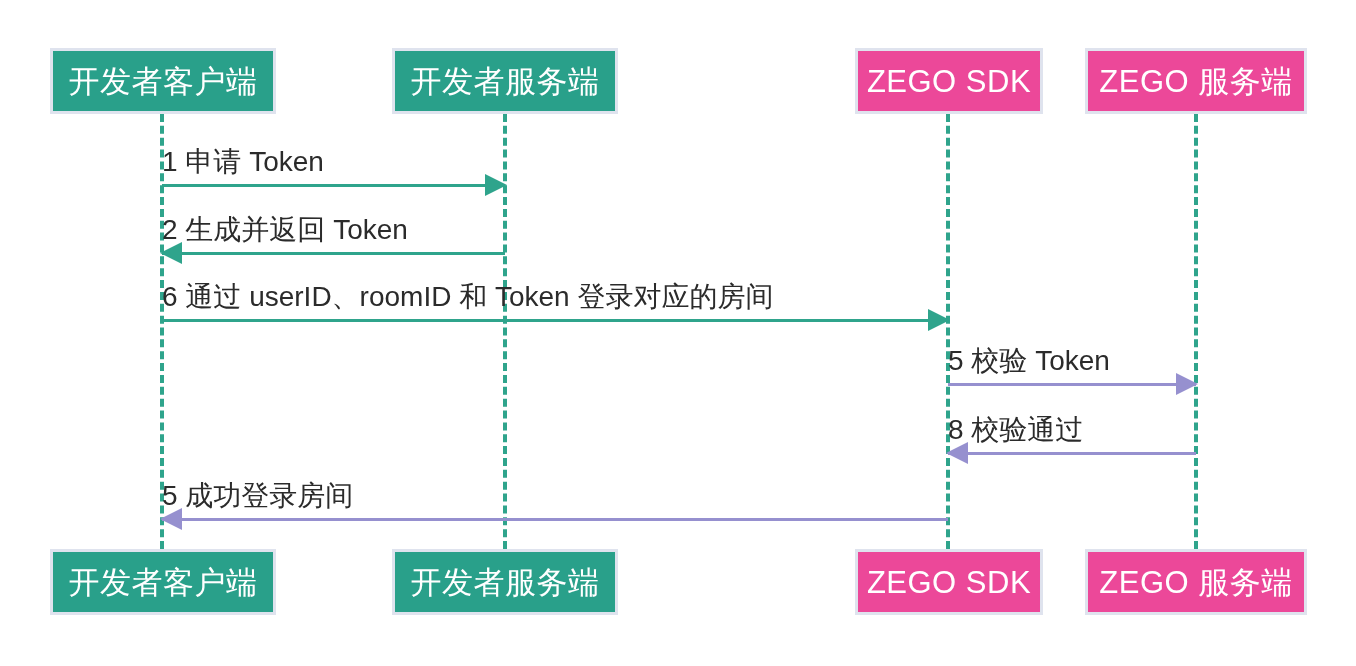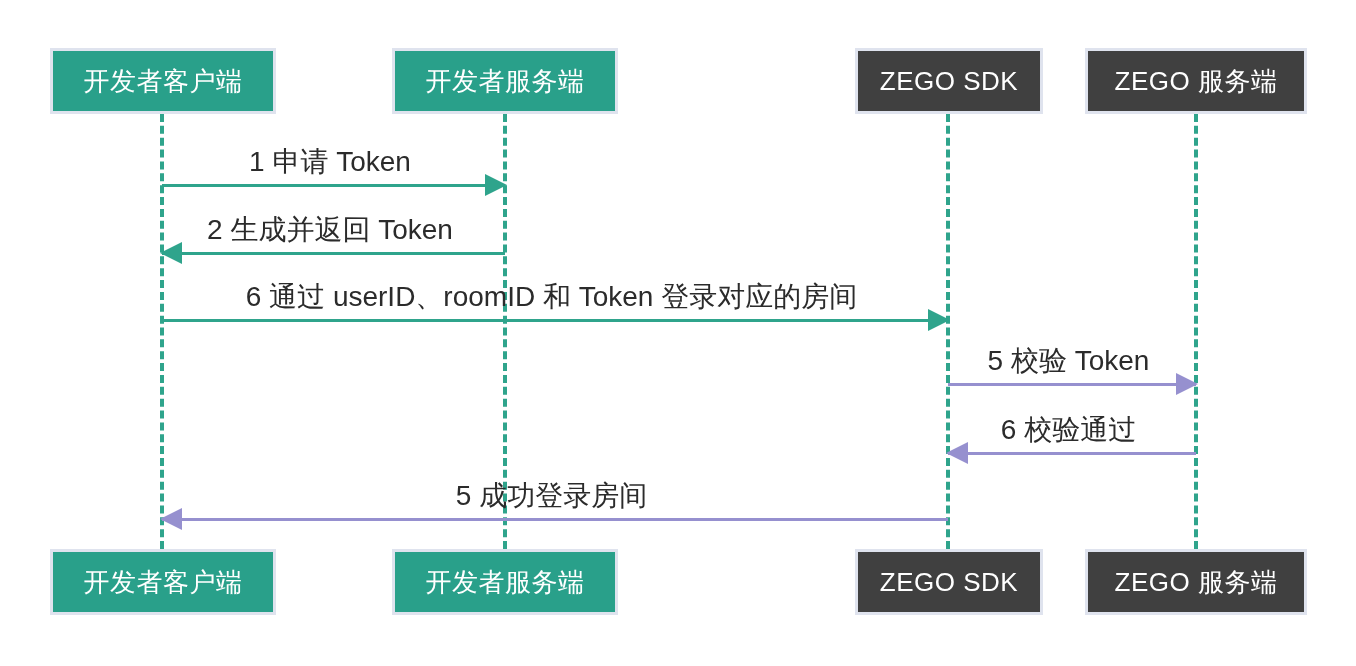--- a/index.html
+++ b/index.html
@@ -29,26 +29,26 @@
     display: flex;
     align-items: center;
     justify-content: center;
     border: 3px solid #dfe3ee;
     z-index: 3;
   }
   .participant-box.teal {
     background: #29a08a;
   }
   .participant-box.purple {
-    background: #404040;
+    background: #ec4899;
     text-align: center;
   }
   .participant-label {
     color: #ffffff;
-    font-size: 26px;
+    font-size: 31px;
     line-height: 1;
     letter-spacing: 0.5px;
     white-space: nowrap;
   }
   .message {
     position: absolute;
     z-index: 2;
   }
   .msg-line {
     position: absolute;
@@ -91,21 +91,20 @@
     left: -2px;
     border-top: 11px solid transparent;
     border-bottom: 11px solid transparent;
     border-right: 22px solid #9690cf;
   }
   .msg-label {
     position: absolute;
     left: 0;
     right: 7px;
     bottom: 6px;
-    text-align: center;
     color: #2b2b2b;
     font-size: 28px;
     line-height: 1.1;
     white-space: nowrap;
   }
 </style>
 </head>
 <body>
 
 <div id="diagram-root" style="width: 1356px; height: 666px; background: rgb(255, 255, 255);">
@@ -133,21 +132,21 @@
         <div class="msg-label">6 通过 userID、roomID 和 Token 登录对应的房间</div>
       </div>
       <div class="message" style="left: 948px; width: 248px; top: 383px; height: 0px;">
         <div class="msg-line purple"></div>
         <div class="arrow-head right purple"></div>
         <div class="msg-label">5 校验 Token</div>
       </div>
       <div class="message" style="left: 948px; width: 248px; top: 452px; height: 0px;">
         <div class="msg-line purple"></div>
         <div class="arrow-head left purple"></div>
-        <div class="msg-label">6 校验通过</div>
+        <div class="msg-label">8 校验通过</div>
       </div>
       <div class="message" style="left: 162px; width: 786px; top: 518px; height: 0px;">
         <div class="msg-line purple"></div>
         <div class="arrow-head left purple"></div>
         <div class="msg-label">5 成功登录房间</div>
       </div>
     </div>
   <div id="header-boxes-layer">
       <div class="participant-box teal" style="left: 50px; width: 226px; top: 48px; height: 66px;">
         <span class="participant-label">开发者客户端</span>

